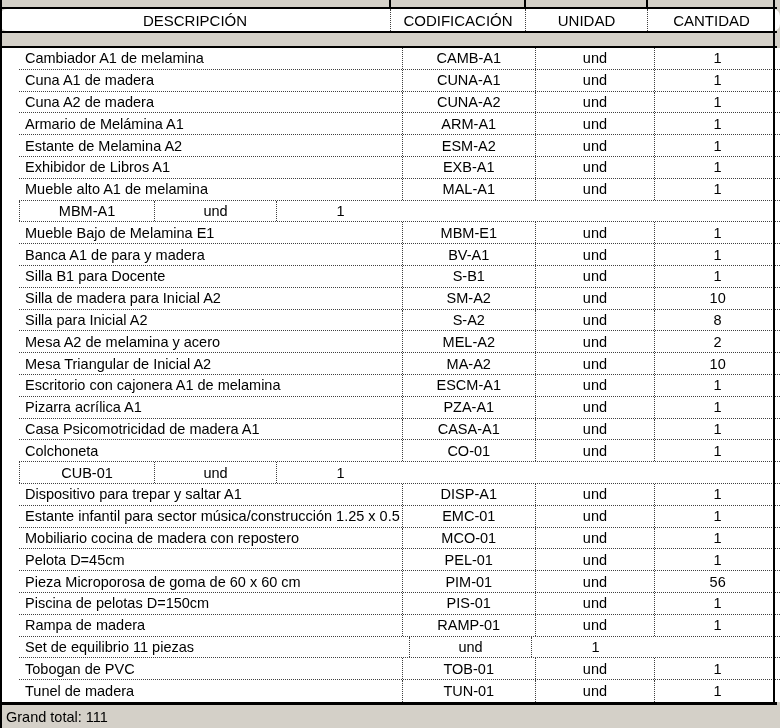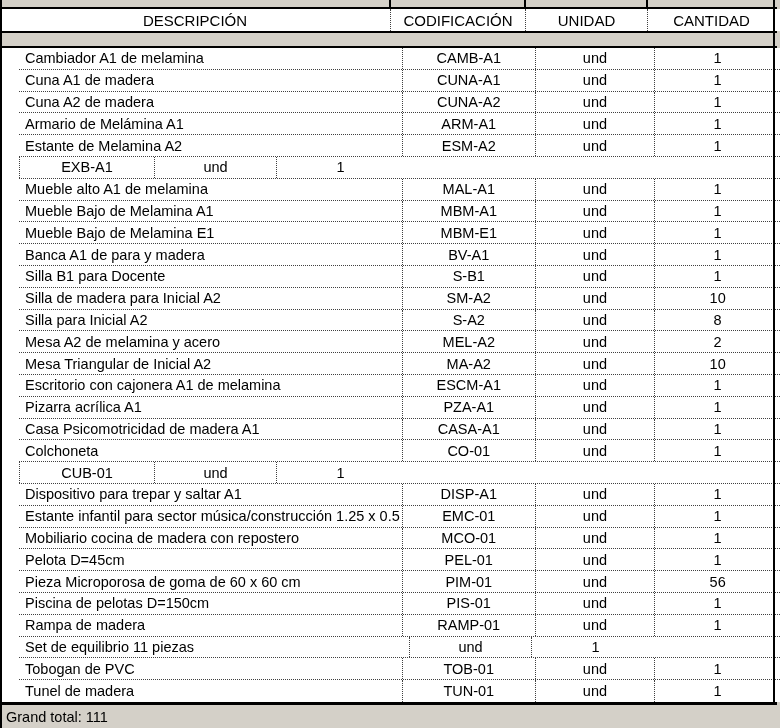--- a/index.html
+++ b/index.html
@@ -22,20 +22,21 @@
 
   .top-strip { height: 7px; background: #d4d0c8; }
 
   .hline { height: 2px; width: 777px; background: #000; }
   .hline-thick { height: 3px; width: 777px; background: #000; }
 
   .header-row {
     height: 22px; background: #fff;
     display: flex; align-items: center;
     font-size: 15px;
+    border-radius: 7px;
   }
   .group-row { height: 13px; background: #d4d0c8; }
 
   .rows-body { height: 654px; background: #fff; font-size: 14.5px; padding-left: 19px; }
 
   .trow {
     display: flex; align-items: center;
     height: 21.8px;
     border-bottom: 1px dotted #404040;
   }
@@ -116,32 +117,32 @@
         <div class="c c-und">und</div>
         <div class="c c-cant">1</div>
       </div>
       <div class="trow">
         <div class="c c-desc">Estante de Melamina A2</div>
         <div class="c c-cod">ESM-A2</div>
         <div class="c c-und">und</div>
         <div class="c c-cant">1</div>
       </div>
       <div class="trow">
+        <div class="c c-desc">Exhibidor de Libros A1</div>
         <div class="c c-cod">EXB-A1</div>
         <div class="c c-und">und</div>
         <div class="c c-cant">1</div>
       </div>
       <div class="trow">
         <div class="c c-desc">Mueble alto A1 de melamina</div>
         <div class="c c-cod">MAL-A1</div>
         <div class="c c-und">und</div>
         <div class="c c-cant">1</div>
       </div>
       <div class="trow">
-        <div class="c c-desc">Mueble Bajo de Melamina A1</div>
         <div class="c c-cod">MBM-A1</div>
         <div class="c c-und">und</div>
         <div class="c c-cant">1</div>
       </div>
       <div class="trow">
         <div class="c c-desc">Mueble Bajo de Melamina E1</div>
         <div class="c c-cod">MBM-E1</div>
         <div class="c c-und">und</div>
         <div class="c c-cant">1</div>
       </div>

